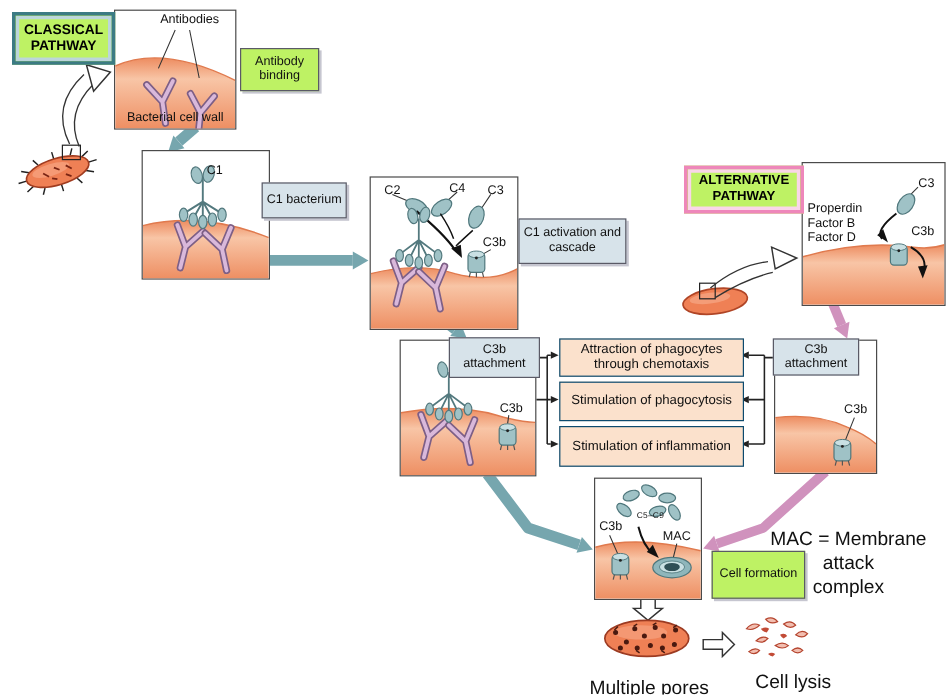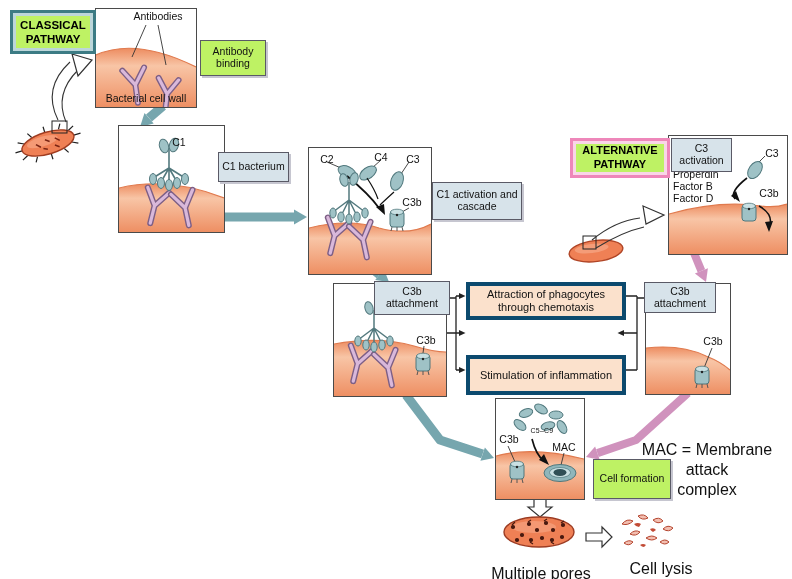--- a/index.html
+++ b/index.html
@@ -8,21 +8,21 @@
   .overlay{position:absolute;left:0;top:0;z-index:0}
   .panel{position:absolute;background:#fff;border:1.3px solid #4a4a4a;z-index:1}
   .panel svg{position:absolute;left:0;top:0}
   .t{position:absolute;font-size:10.5px;line-height:1.1;color:#111;text-align:center;z-index:3}
   .tiny{font-size:7px;letter-spacing:.2px}
   .steplbl{position:absolute;font-size:10.5px;line-height:1.12;text-align:center;color:#111;
            border:1px solid #5a5a66;display:flex;align-items:center;justify-content:center;
            box-shadow:2px 2px 0 #c6c6d0;padding:1px;z-index:4}
   .blue{background:#d7e3ea}
   .lav{background:#bef264}
-  .effect{position:absolute;left:466px;width:150px;background:#fbe1cc;border:4px solid #0c4a6e;
+  .effect{position:absolute;left:466px;width:150px;background:#fbe1cc;border:1px solid #0c4a6e;
           display:flex;align-items:center;justify-content:center;text-align:center;
           font-size:11px;line-height:1.15;color:#111;padding:1px;z-index:2}
   .badge{position:absolute;font-weight:bold;text-align:center;display:flex;align-items:center;
          justify-content:center;background:#bef264;color:#000;z-index:4;line-height:1.25}
   .badge.classical{left:10px;top:10px;width:80px;height:38px;font-size:11.5px;
          border:3px solid #3c7b84;box-shadow:inset 0 0 0 3px #bcd6da}
   .badge.alt{left:570px;top:138px;width:94px;height:34px;font-size:11px;
          border:3px solid #ee87ba;box-shadow:inset 0 0 0 3px #f9d6e7}
   .note{position:absolute;font-size:16px;line-height:1.25;color:#111;text-align:center;
         white-space:pre-line;z-index:3}
@@ -281,21 +281,20 @@
         <polygon points="62,60 67,55 71,66" fill="#111" stroke="none"></polygon>
         <path d="M90,70 Q104,78 101,89" stroke-width="1.6"></path>
         <polygon points="96,86 104,85 100,96" fill="#111" stroke="none"></polygon>
       </g>
       <g transform="translate(80,77)">
         <rect x="-7" y="-8" width="14" height="16" rx="3" fill="#9fc2c6" stroke="#4f777c"></rect>
         <ellipse cx="0" cy="-7" rx="6.5" ry="2.8" fill="#c9e0e3" stroke="#4f777c" stroke-width="0.8"></ellipse>
         <circle cx="0" cy="-4" r="1.2" fill="#222"></circle>
       </g>
     </svg>
-    <div class="steplbl blue" style="left:2px;top:2px;width:57px;height:30px;box-shadow:none">C3 activation</div>
     <div class="t" style="left:4px;top:33px;width:52px;text-align:left">Properdin</div>
     <div class="t" style="left:4px;top:45px;width:52px;text-align:left">Factor B</div>
     <div class="t" style="left:4px;top:57px;width:52px;text-align:left">Factor D</div>
     <div class="t" style="left:90px;top:12px;width:26px">C3</div>
     <div class="t" style="left:85px;top:52px;width:30px">C3b</div>
   </div>
 
   <div class="panel" style="left:333px;top:283px;width:112px;height:112px">
     <svg width="112" height="112" viewBox="0 0 112 112">
       <defs>
@@ -331,20 +330,21 @@
         <ellipse cx="0" cy="-7" rx="6.5" ry="2.8" fill="#c9e0e3" stroke="#4f777c" stroke-width="0.8"></ellipse>
         <circle cx="0" cy="-4" r="1.2" fill="#222"></circle>
         <path d="M-5,8 l-1,4 M0,8 l0,4 M5,8 l1,4" stroke="#555" stroke-width="1" fill="none"></path>
       </g>
     </svg>
     <div class="t" style="left:77px;top:51px;width:30px">C3b</div>
     <div class="steplbl blue" style="left:40px;top:-3px;width:72px;height:30px;box-shadow:none">C3b attachment</div>
   </div>
 
   <div class="effect" style="top:282px;height:28px">Attraction of phagocytes through chemotaxis</div>
+  <div class="effect" style="top:318px;height:29px">Stimulation of phagocytosis</div>
   <div class="effect" style="top:355px;height:30px">Stimulation of inflammation</div>
 
   <div class="panel" style="left:645px;top:283px;width:84px;height:110px">
     <svg width="84" height="110" viewBox="0 0 84 110">
       <defs>
           <linearGradient id="mF" x1="0" y1="0" x2="0" y2="1">
         <stop offset="0" stop-color="#ed8c60"></stop>
             <stop offset="0.3" stop-color="#f8c5a6"></stop>
             <stop offset="1" stop-color="#ee8f63"></stop>
       </linearGradient>

